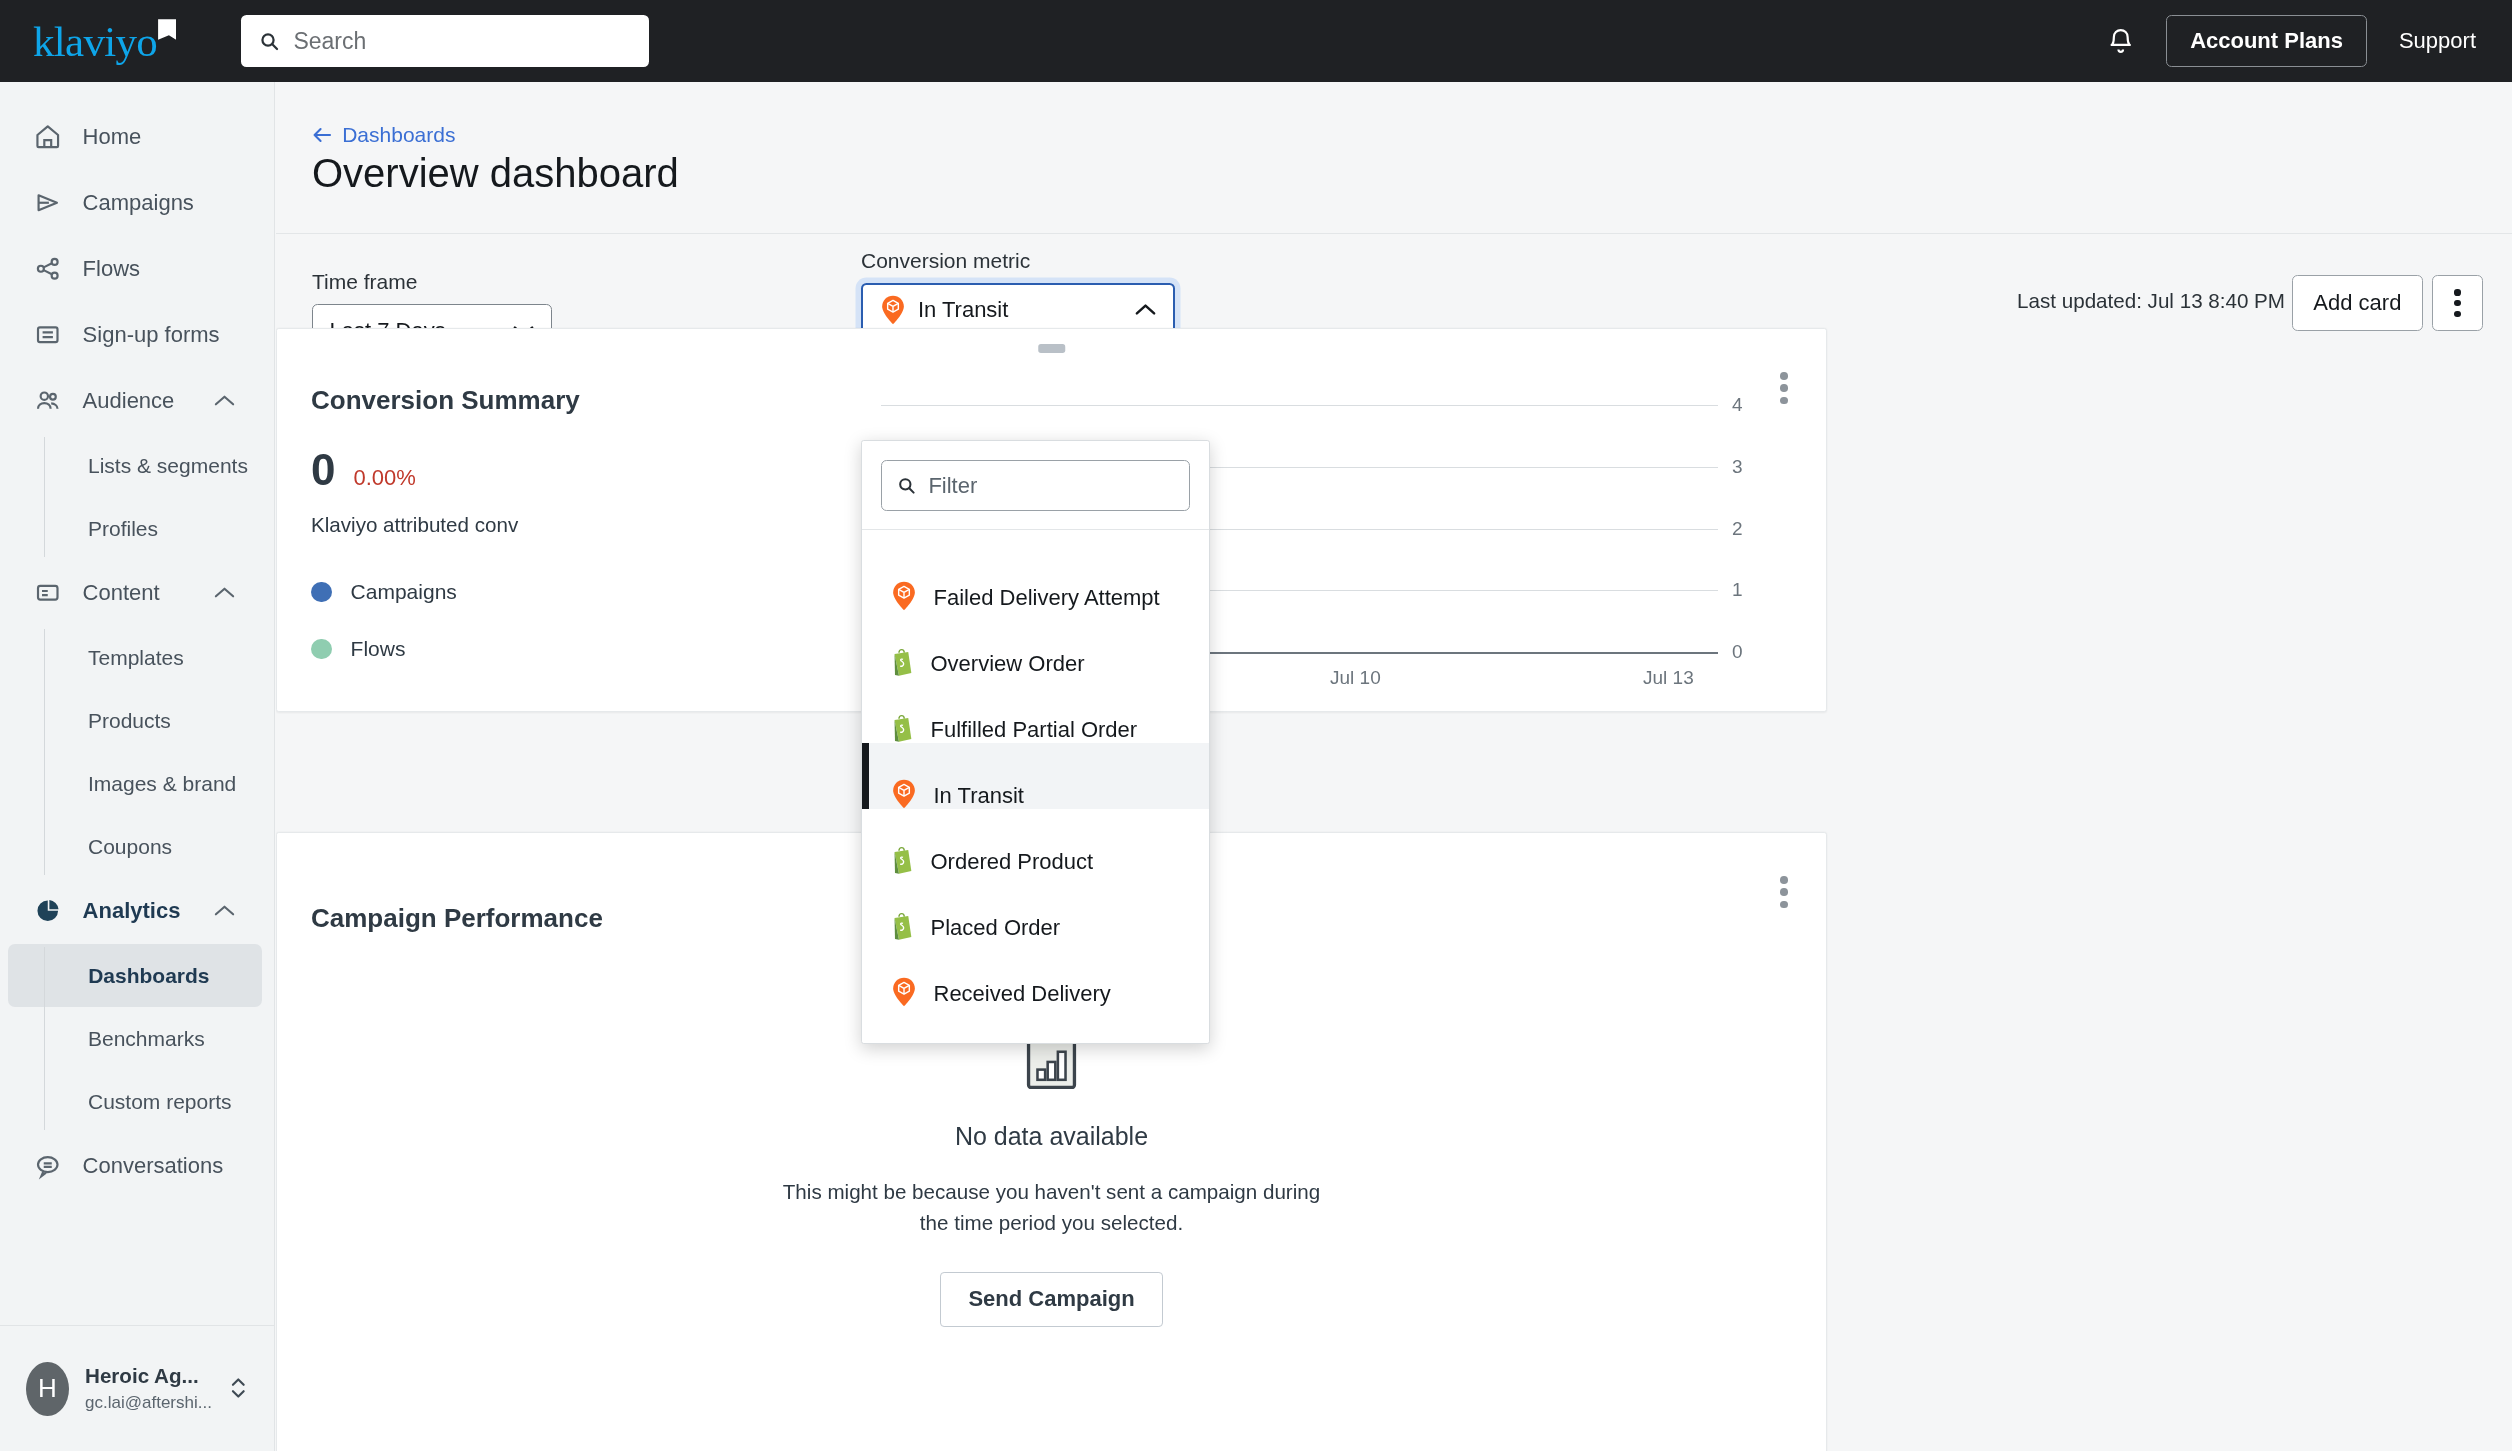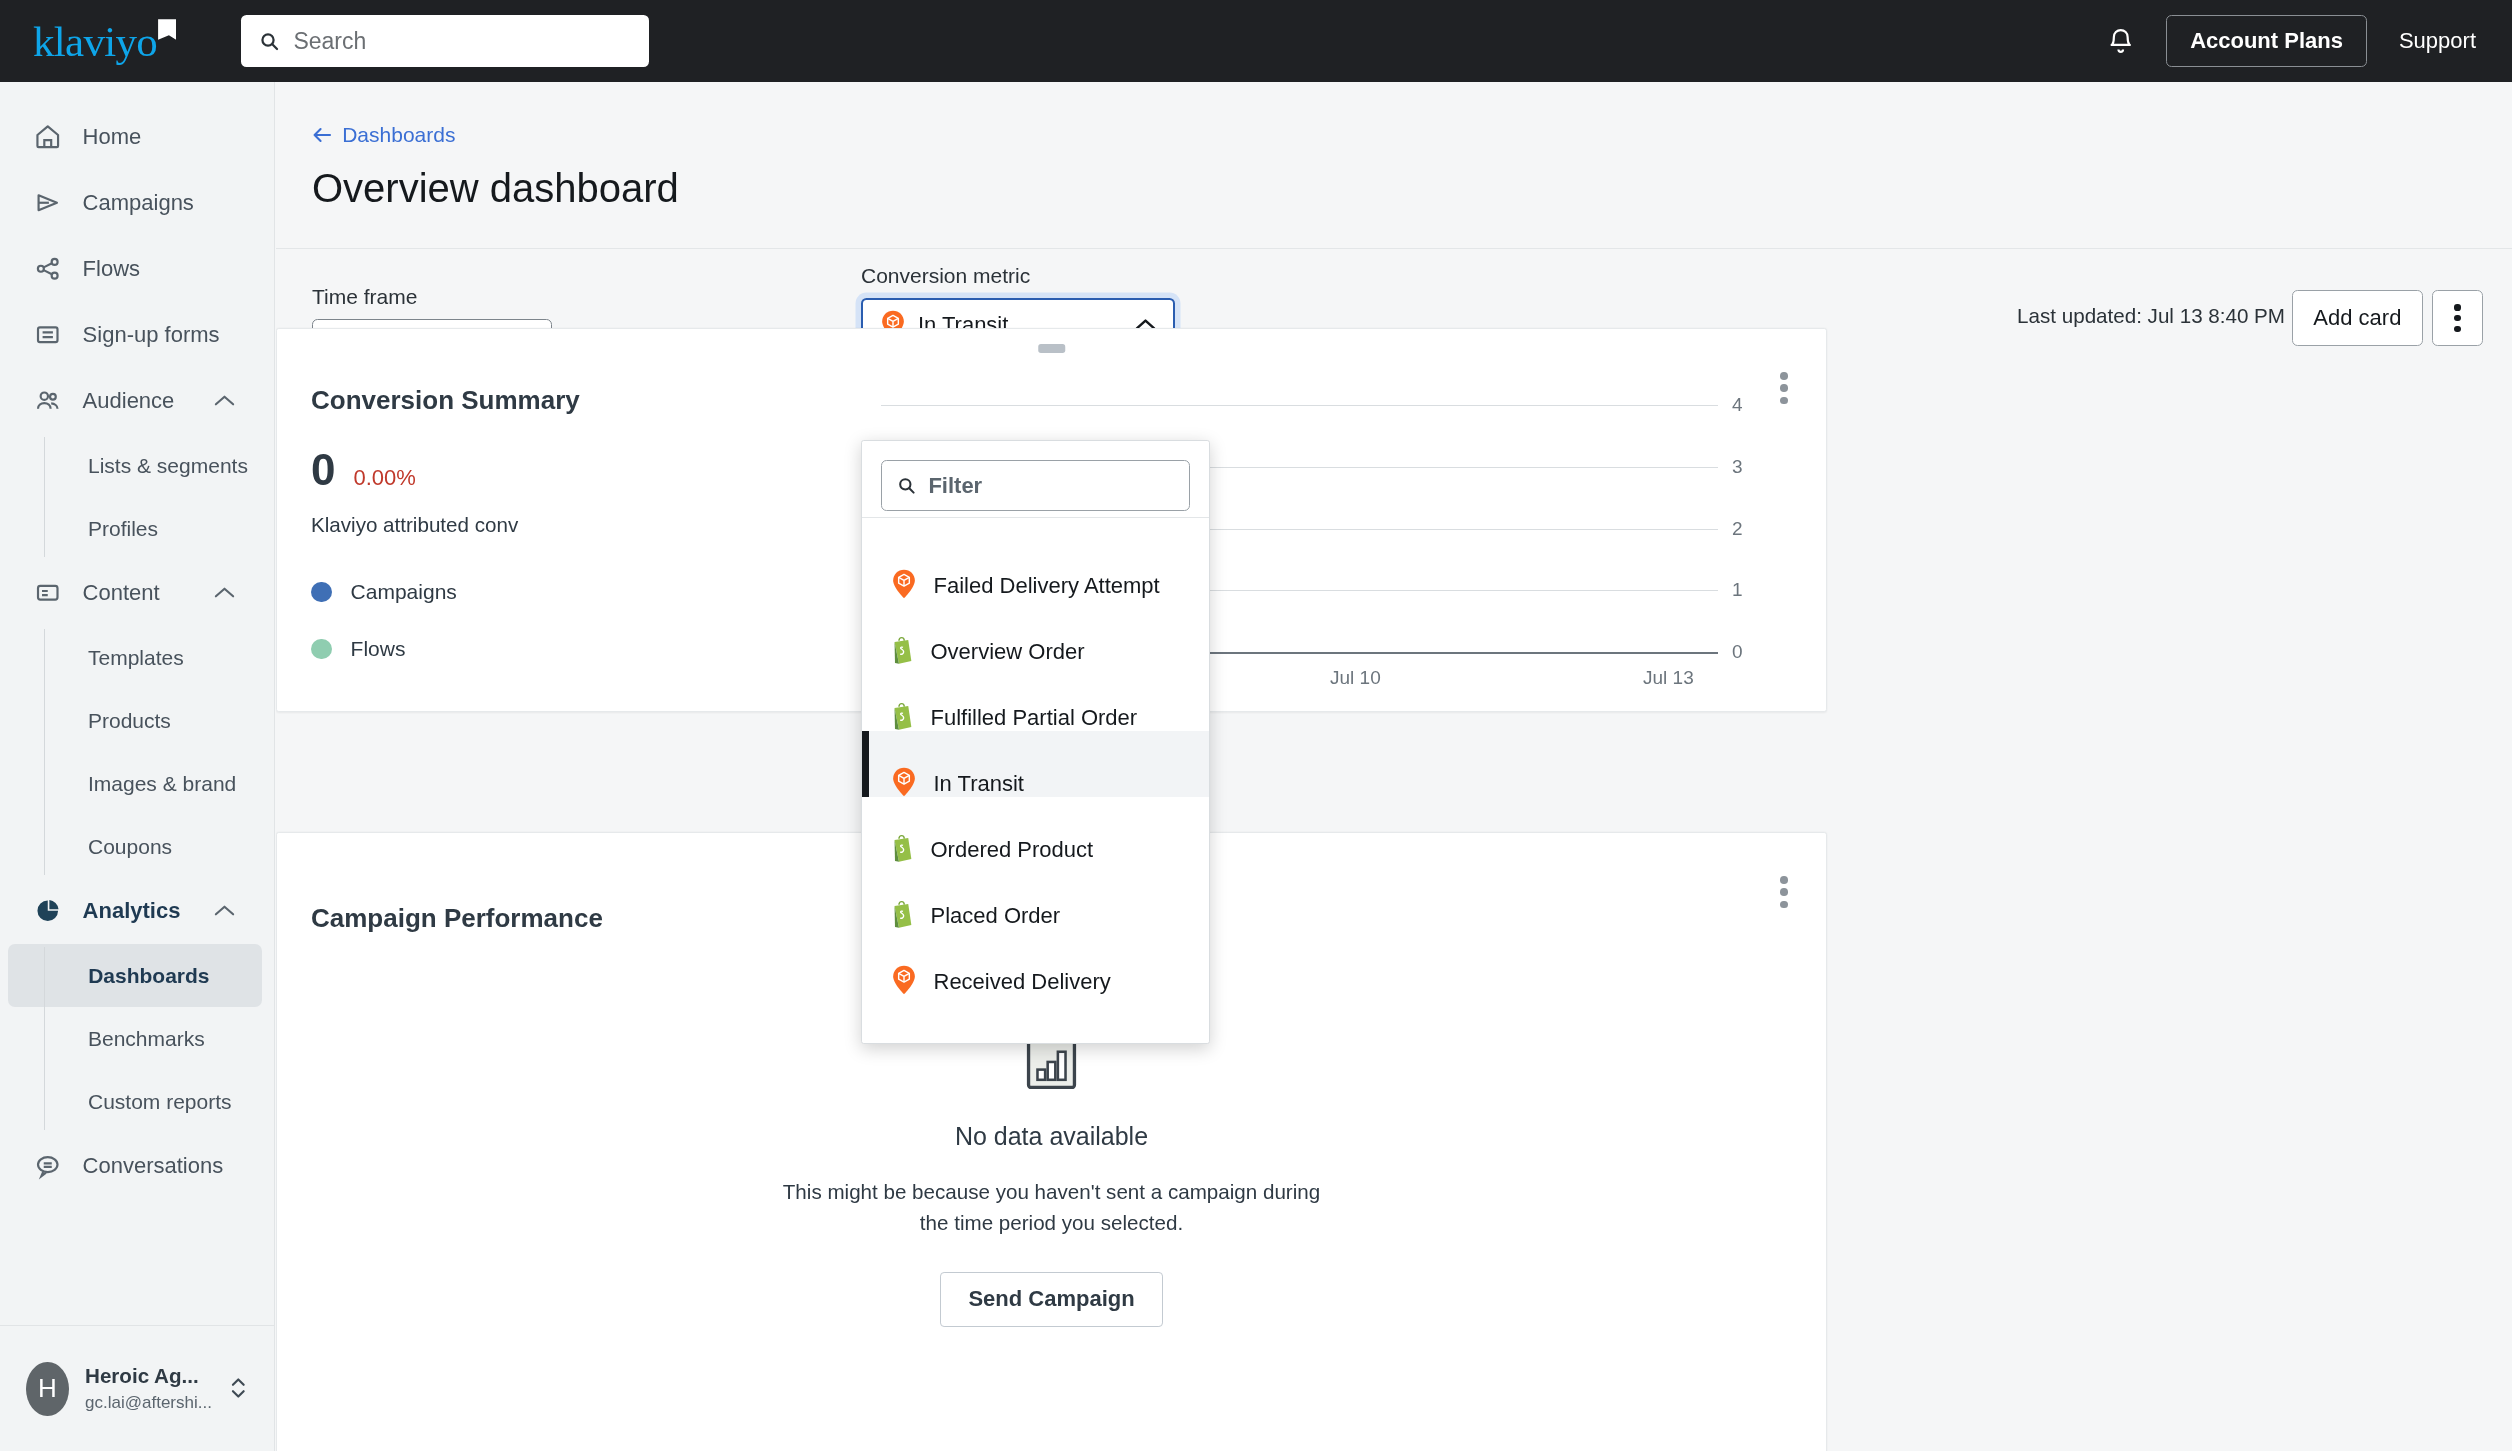--- a/index.html
+++ b/index.html
@@ -87,21 +87,21 @@
   
   .main {
     position: absolute; top: 82px; left: 276px;
     width: 2236px; height: 1369px; background: #f5f6f7; overflow: hidden;
   }
   .breadcrumb {
     margin: 41px 0 0 36px; display: flex; align-items: center; gap: 9.6px;
     color: #3b6fd4; font-size: 21px;
   }
   .page-title {
-    margin: 19px 0 0 36px; font-size: 40px; color: #15191d; font-weight: normal;
+    margin: 4px 0 0 36px; font-size: 40px; color: #15191d; font-weight: normal;
   }
   .divider { margin-top: 37px; height: 1.4px; background: #e3e6e8; width: 100%; }
 
   .filterbar { position: relative; height: 124px; }
   .fgroup { position: absolute; }
   .flabel { font-size: 21px; color: #2b3238; margin-bottom: 9.6px; }
   .select {
     height: 54px; background: #fff; border: 1.4px solid #7d858c;
     border-radius: 5.5px; display: flex; align-items: center;
     padding: 0 16.5px; gap: 12.4px; font-size: 22px; color: #15191d;
@@ -164,21 +164,21 @@
     font-size: 22px; font-weight: bold; color: #2f3a44; background: #fff;
   }
 
   
   .dropdown {
     position: absolute; left: 585px; top: 358px;
     width: 349px; height: 604px; background: #ffffff;
     border: 0.7px solid #d9dde0; border-radius: 2.7px;
     box-shadow: 0 4.1px 16.5px rgba(0,0,0,.18); z-index: 50;
   }
-  .dd-filter-wrap { padding: 19px 19px 6px 19px; border-bottom: 0.7px solid #e3e6e8; font-weight: bold; }
+  .dd-filter-wrap { padding: 19px 19px 18px 19px; border-bottom: 0.7px solid #e3e6e8; }
   .dd-filter {
     height: 51px; border: 1.4px solid #9aa1a7; border-radius: 5.5px;
     display: flex; align-items: center; gap: 12.4px; padding: 0 15px;
   }
   .dd-filter span { font-size: 22px; color: #5b656e; }
   .dd-list { padding-top: 15px; }
   .dd-item {
     height: 66px; display: flex; align-items: flex-end;
     gap: 16.5px; padding-left: 29px; font-size: 22px; color: #15191d;
     position: relative;

